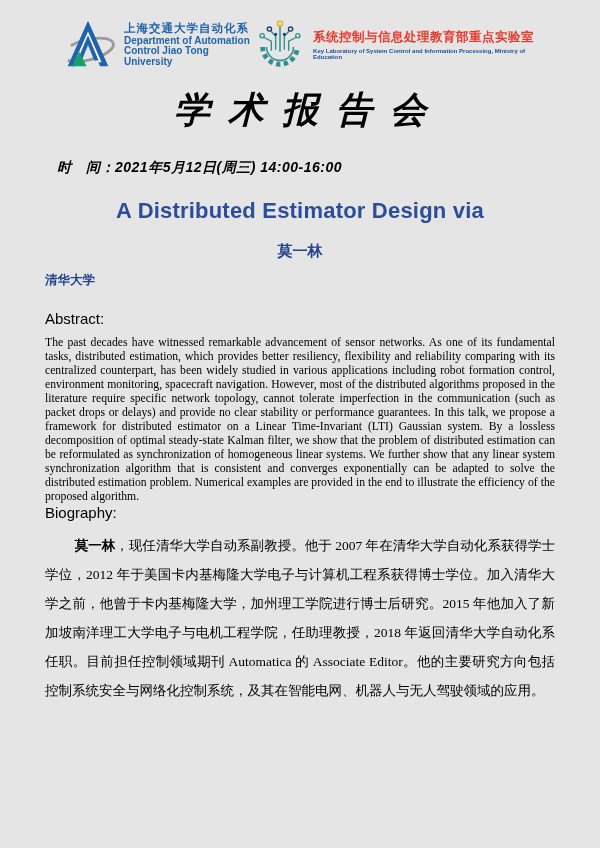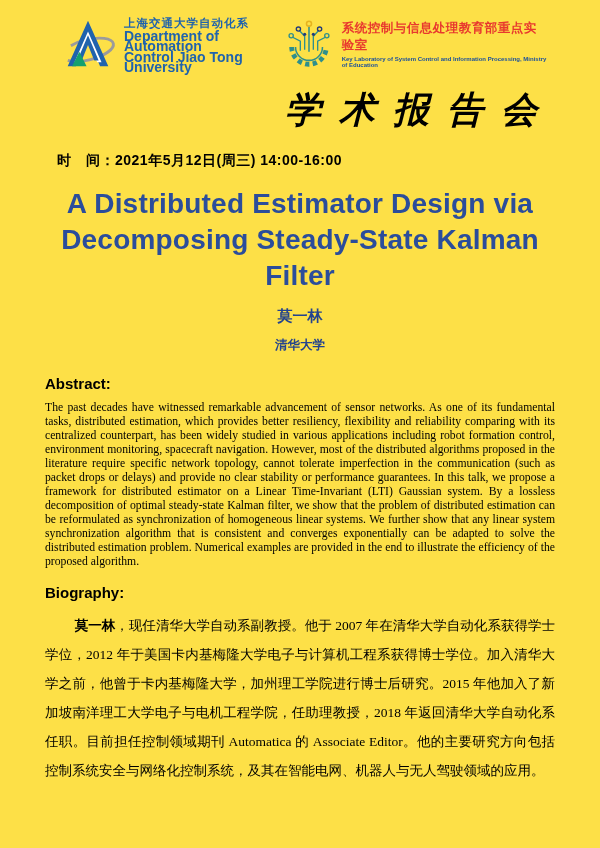--- a/index.html
+++ b/index.html
@@ -3,52 +3,52 @@
 <meta charset="utf-8">
 <style>
   :root{
     --title_blue:#2b4d9b; --speaker_blue:#24438e; --sjtu_blue:#1f63ad;
     --sjtu_green:#15a06e; --swoosh_grey:#9b9b9b; --lab_teal:#2f8f8c;
     --lab_red:#e8392e; --lab_en_blue:#1a4f9c; --text_black:#000000;
   }
   *{margin:0;padding:0;box-sizing:border-box;}
   html,body{background:#ffffff;}
   body{width:600px;height:848px;font-family:"Liberation Sans",sans-serif;color:var(--text_black);overflow:hidden;}
-  .page{width:600px;height:848px;padding:14px 45px 0 45px;background:#fde047;}
+  .page{width:600px;height:848px;padding:14px 45px 0 45px;background:#e5e5e5;}
 
   
   .logos{display:flex;justify-content:space-between;align-items:center;height:60px;padding:0 8px 0 14px;}
   .logo{display:flex;align-items:center;gap:7px;}
   .logo-left .cn{font-size:11.5px;font-weight:bold;color:var(--sjtu_blue);letter-spacing:1px;}
-  .logo-left .en{font-size:14px;font-weight:bold;color:var(--sjtu_blue);line-height:10.5px;}
+  .logo-left .en{font-size:10px;font-weight:bold;color:var(--sjtu_blue);line-height:10.5px;}
   .logo-right .cn{font-size:12.5px;font-weight:bold;color:var(--lab_red);letter-spacing:0.5px;}
   .logo-right .en{font-size:6px;font-weight:bold;color:var(--lab_en_blue);margin-top:2px;}
 
   
-  .banner{margin-top:12px;text-align:right;font-family:"DejaVu Serif",serif;
+  .banner{margin-top:12px;text-align:center;font-family:"DejaVu Serif",serif;
     font-size:36px;font-weight:bold;font-style:italic;letter-spacing:18px;padding-left:18px;color:#000;}
 
   
-  .details{margin-top:17px;padding-left:12px;}
+  .details{margin-top:24px;padding-left:12px;font-style:italic;}
   .detail-row{font-size:14px;font-weight:bold;margin-bottom:16px;letter-spacing:0.5px;}
 
   
-  .talk-title{margin-top:3px;text-align:center;font-size:28px;font-weight:bold;
+  .talk-title{margin-top:3px;text-align:center;font-size:22px;font-weight:bold;
     line-height:36px;color:var(--title_blue);letter-spacing:0.2px;}
   .speaker{margin-top:13px;text-align:center;font-size:15px;font-weight:bold;color:var(--speaker_blue);}
-  .affiliation{margin-top:11px;text-align:center;font-size:12.5px;font-weight:600;color:var(--speaker_blue);}
+  .affiliation{margin-top:11px;font-size:12.5px;font-weight:600;color:var(--speaker_blue);}
 
   
-  .section-heading{font-size:15px;font-weight:bold;color:#000;}
+  .section-heading{font-size:15px;font-weight:normal;color:#000;}
   .abstract-heading{margin-top:21px;}
   .abstract-body{margin-top:9px;font-family:"Liberation Serif",serif;font-size:11.7px;
     line-height:14px;text-align:justify;color:#000;}
 
   
-  .bio-heading{margin-top:15px;}
+  .bio-heading{}
   .bio-body{margin-top:10px;font-family:"Liberation Serif",serif;font-size:13.5px;
     line-height:29px;text-align:justify;text-indent:2.2em;color:#000;}
   .bio-body strong{font-weight:bold;}
 
   svg{display:block;}
 </style>
 </head>
 <body>
 
 <div class="page">
@@ -98,21 +98,21 @@
   </header>
 
   <h1 class="banner">学术报告会</h1>
 
   <section class="details">
     <div class="detail-row">
       <span>时　间：</span><span>2021年5月12日(周三) 14:00-16:00</span>
     </div>
   </section>
 
-  <h2 class="talk-title"><span>A Distributed Estimator Design via</span><br><span>Decomposing Steady-State Kalman Filter</span></h2>
+  <h2 class="talk-title"><span>A Distributed Estimator Design via</span><br></h2>
 
   <div class="speaker">莫一林</div>
   <div class="affiliation">清华大学</div>
 
   <section>
     <h3 class="section-heading abstract-heading">Abstract:</h3>
     <p class="abstract-body">The past decades have witnessed remarkable advancement of sensor networks. As one of its fundamental tasks, distributed estimation, which provides better resiliency, flexibility and reliability comparing with its centralized counterpart, has been widely studied in various applications including robot formation control, environment monitoring, spacecraft navigation. However, most of the distributed algorithms proposed in the literature require specific network topology, cannot tolerate imperfection in the communication (such as packet drops or delays) and provide no clear stability or performance guarantees. In this talk, we propose a framework for distributed estimator on a Linear Time-Invariant (LTI) Gaussian system. By a lossless decomposition of optimal steady-state Kalman filter, we show that the problem of distributed estimation can be reformulated as synchronization of homogeneous linear systems. We further show that any linear system synchronization algorithm that is consistent and converges exponentially can be adapted to solve the distributed estimation problem. Numerical examples are provided in the end to illustrate the efficiency of the proposed algorithm.</p>
   </section>
 
   <section>

